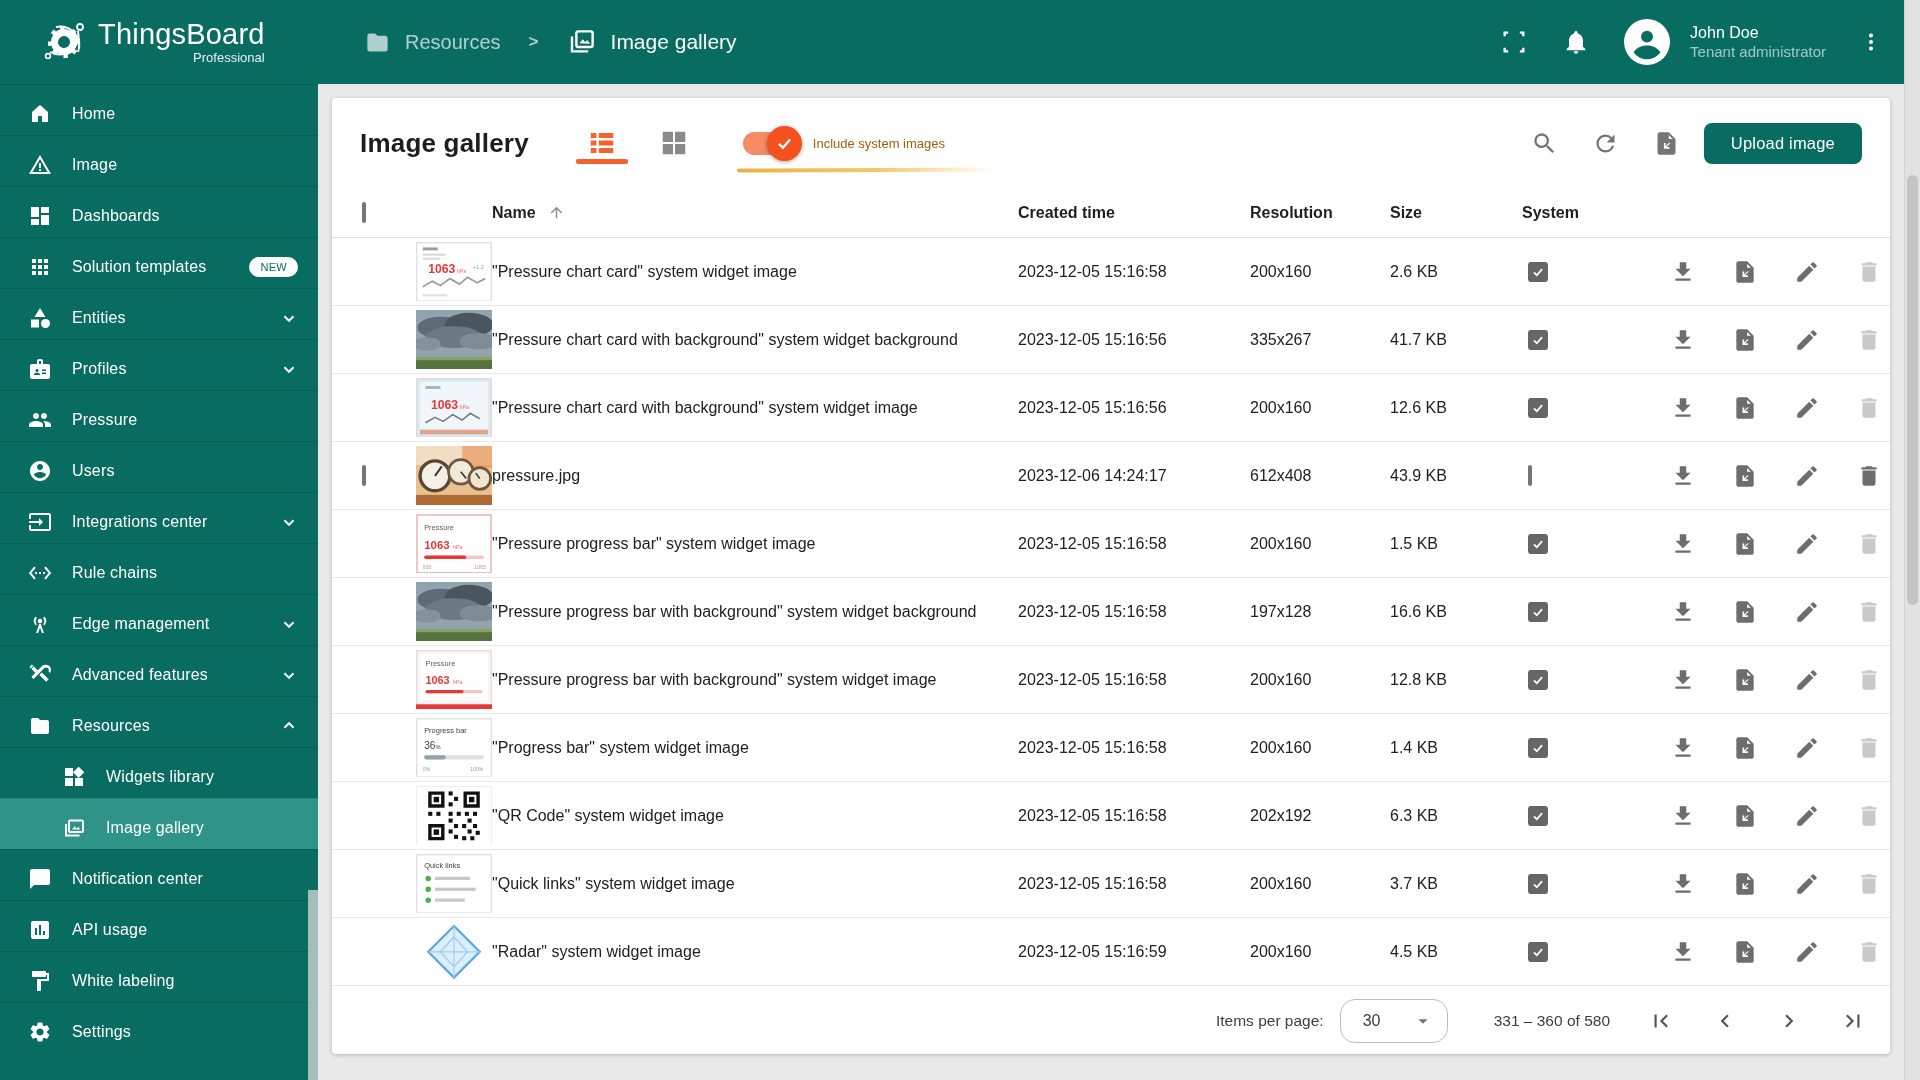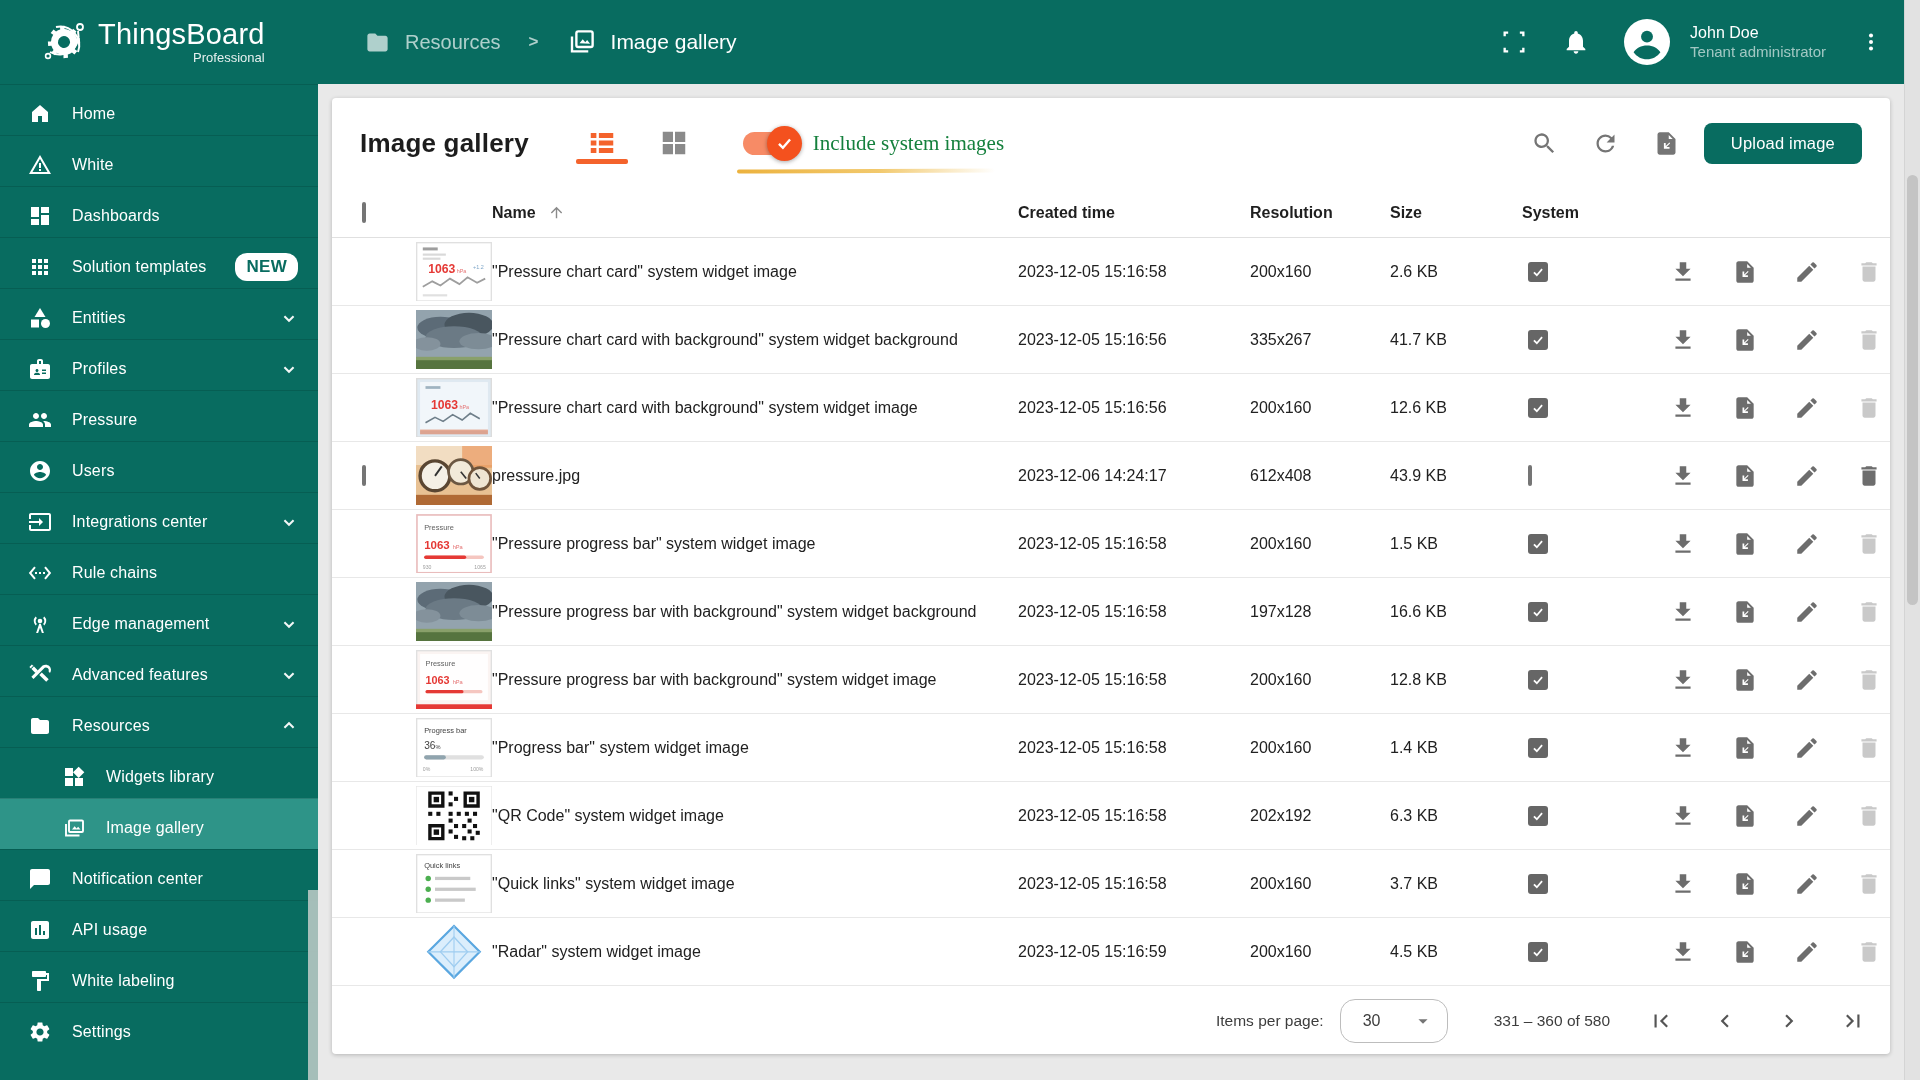--- a/index.html
+++ b/index.html
@@ -20,21 +20,21 @@
   .logo-title{font-size:29px;font-weight:500;letter-spacing:.2px;}
   .logo-sub{font-size:13px;text-align:right;opacity:.9;margin-top:2px;}
   .nav{position:relative;}
   .nav-item{height:51px;display:flex;align-items:center;gap:20px;padding:8px 14px 0 28px;color:#fff;border-top:1px solid rgba(0,0,0,.13);cursor:pointer;position:relative;}
   .nav-item.child{padding-left:62px;}
   .nav-item.selected{background:var(--teal-sel);}
   .nav-item.dark{background:var(--teal-dark);}
   .nav-icon{width:24px;height:24px;flex:none;}
   .nav-icon svg{width:100%;height:100%;fill:#fff;}
   .nav-label{font-size:16px;font-weight:500;white-space:nowrap;letter-spacing:.15px;}
-  .nav-badge{margin-left:auto;margin-right:6px;background:#fff;color:var(--teal);font-size:17px;font-weight:700;padding:4px 11px;border-radius:12px;letter-spacing:.3px;}
+  .nav-badge{margin-left:auto;margin-right:6px;background:#fff;color:var(--teal);font-size:11px;font-weight:400;padding:4px 11px;border-radius:12px;letter-spacing:.3px;}
   .nav-chevron{margin-left:auto;margin-right:4px;width:22px;height:22px;opacity:.95;}
   .nav-chevron svg{width:100%;height:100%;stroke:#fff;fill:none;stroke-width:2.2;}
   .nav-chevron.up svg{transform:rotate(180deg);}
   .side-scroll{position:absolute;right:0;top:890px;bottom:0;width:10px;background:#b7c8c3;opacity:.9;}
 
   
   .topbar{position:absolute;left:318px;top:0;right:0;height:84px;background:var(--teal);display:flex;align-items:center;padding:0 38px 0 46px;color:#fff;z-index:2;}
   .crumb{display:flex;align-items:center;gap:14px;}
   .crumb-ic{width:27px;height:27px;}
   .crumb-ic svg{width:100%;height:100%;fill:rgba(255,255,255,.68);}
@@ -59,21 +59,21 @@
   .toolbar{height:90px;flex:none;display:flex;align-items:center;padding:0 28px;}
   .page-title{font-size:26px;color:#1d1d1d;letter-spacing:.2px;}
   .tabs{display:flex;margin-left:44px;gap:14px;}
   .tab{width:58px;height:48px;display:flex;align-items:center;justify-content:center;position:relative;cursor:pointer;}
   .tab svg{width:30px;height:30px;}
   .tab.active::after{content:"";position:absolute;left:3px;right:3px;bottom:3px;height:5px;border-radius:2px;background:var(--orange);}
   .toggle-wrap{margin-left:40px;display:flex;align-items:center;gap:16px;position:relative;cursor:pointer;}
   .switch{width:54px;height:23px;border-radius:12px;background:var(--orange-track);position:relative;flex:none;}
   .knob{position:absolute;right:-5px;top:-6px;width:35px;height:35px;border-radius:50%;background:var(--orange-deep);box-shadow:0 1px 4px rgba(0,0,0,.35);display:flex;align-items:center;justify-content:center;}
   .knob svg{width:19px;height:19px;stroke:#fff;stroke-width:3;fill:none;}
-  .toggle-label{font-size:21px;color:#15803d;font-family:Liberation Serif, serif;}
+  .toggle-label{font-size:13px;color:#a16207;}
   .toggle-underline{position:absolute;left:-6px;bottom:-17px;width:258px;height:4px;border-radius:2px;background:linear-gradient(90deg,#ecb23e 0%,#f2c96d 55%,rgba(242,201,109,0) 100%);transform:rotate(-.25deg);}
   .tb-icons{margin-left:auto;display:flex;align-items:center;gap:34px;}
   .tb-ic{width:27px;height:27px;color:#757575;cursor:pointer;}
   .tb-ic svg{width:100%;height:100%;fill:currentColor;}
   .upload-btn{margin-left:24px;height:41px;padding:0 27px;border:none;border-radius:8px;background:var(--teal);color:#fff;font-size:16.5px;font-weight:500;font-family:inherit;cursor:pointer;letter-spacing:.2px;}
 
   
   .thead{height:50px;flex:none;display:grid;grid-template-columns:var(--cols);align-items:center;border-bottom:1px solid #e0e0e0;font-size:16px;font-weight:700;color:#1f1f1f;}
   .th-name{display:flex;align-items:center;gap:12px;}
   .sort-ic{width:17px;height:17px;}
@@ -139,21 +139,21 @@
     <span class="nav-label">Home</span>
 
   </div>
 
   <div class="nav-item">
     <span class="nav-icon">
           <svg viewBox="0 0 24 24">
             <path d="M12 5.99 19.53 19H4.47L12 5.99M12 2 1 21h22L12 2zm1 14h-2v2h2v-2zm0-6h-2v5h2v-5z"></path>
           </svg>
         </span>
-    <span class="nav-label">White</span>
+    <span class="nav-label">Image</span>
 
   </div>
 
   <div class="nav-item">
     <span class="nav-icon">
           <svg viewBox="0 0 24 24">
             <path d="M3 13h8V3H3v10zm0 8h8v-6H3v6zm10 0h8V11h-8v10zm0-18v6h8V3h-8z"></path>
           </svg>
         </span>
     <span class="nav-label">Dashboards</span>

